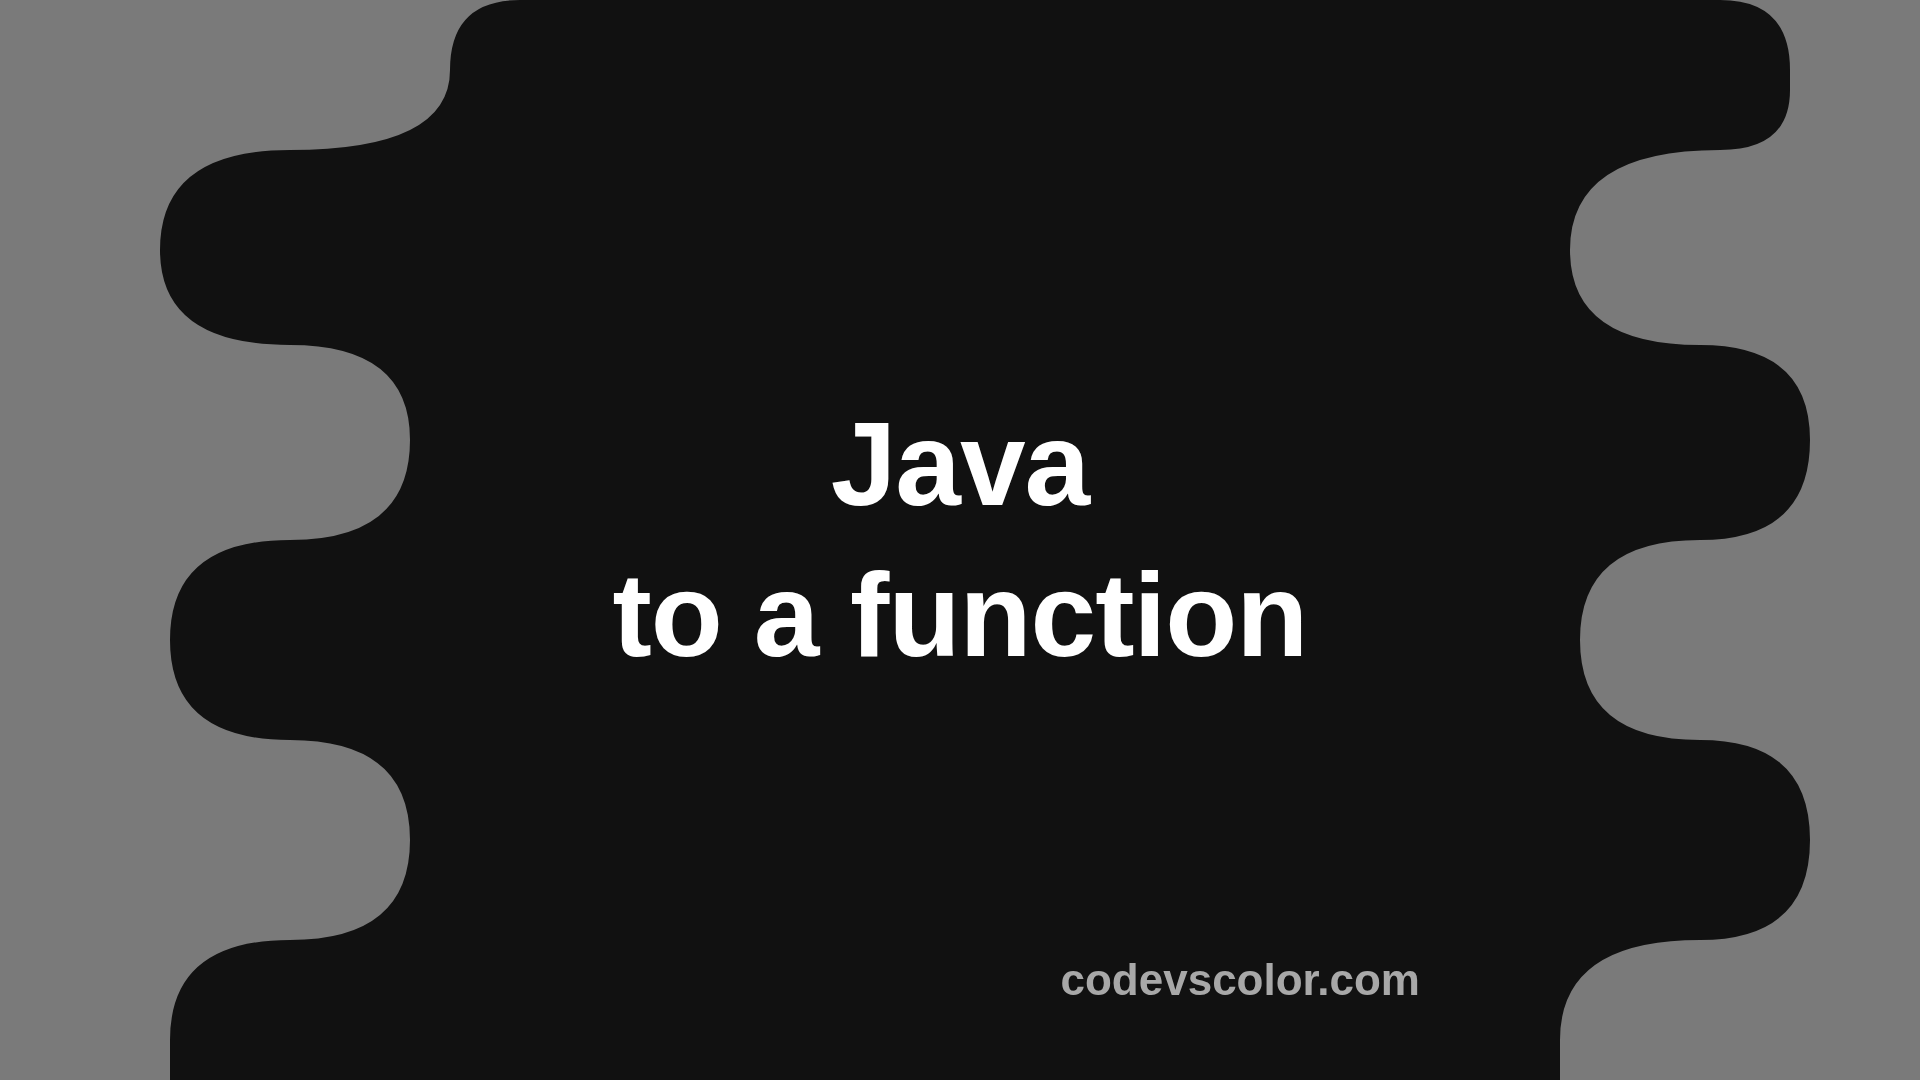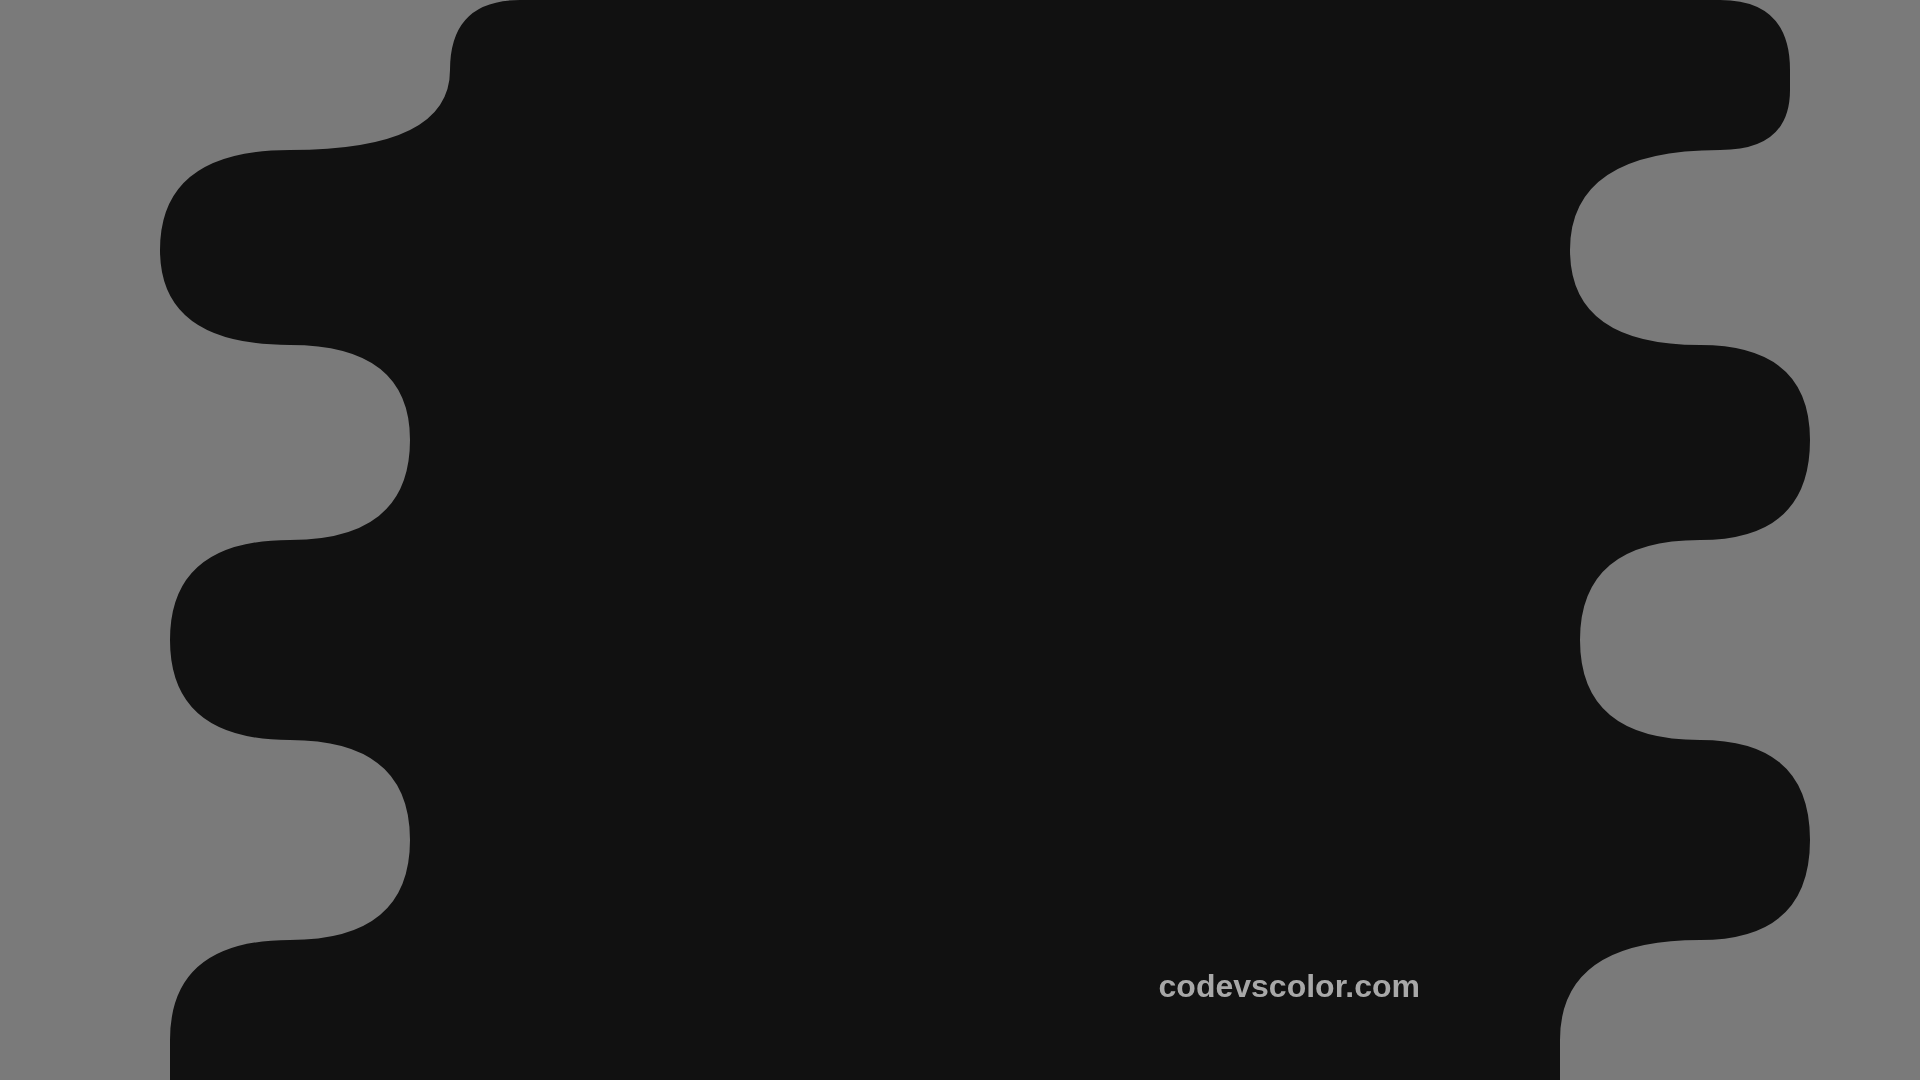--- a/index.html
+++ b/index.html
@@ -53,21 +53,21 @@
       line-height: 1.28;
       text-align: center;
       letter-spacing: -1px;
     }
     
     .site-name {
       position: absolute;
       bottom: 75px;
       right: 500px;
       color: #a8a8a8;
-      font-size: 32px;
+      font-size: 44px;
       font-weight: 600;
       z-index: 2;
     }
   </style>
 </head>
 <body>
 
 <div class="blob-container">
   <svg class="blob-svg" viewBox="0 0 1920 1080" preserveAspectRatio="none">
     <path fill="#111111" d="
@@ -99,17 +99,19 @@
       Q 160 150 290 150
       Q 450 150 450 70
       L 450 70
       Q 450 0 520 0
       Z
     "></path>
   </svg>
 
   <div class="content">
     <div class="title-text">
+      <div>Java</div>
+      <div>to a function</div>
     </div>
   </div>
 
   <div class="site-name">codevscolor.com</div>
 </div>
 
 </body></html>

